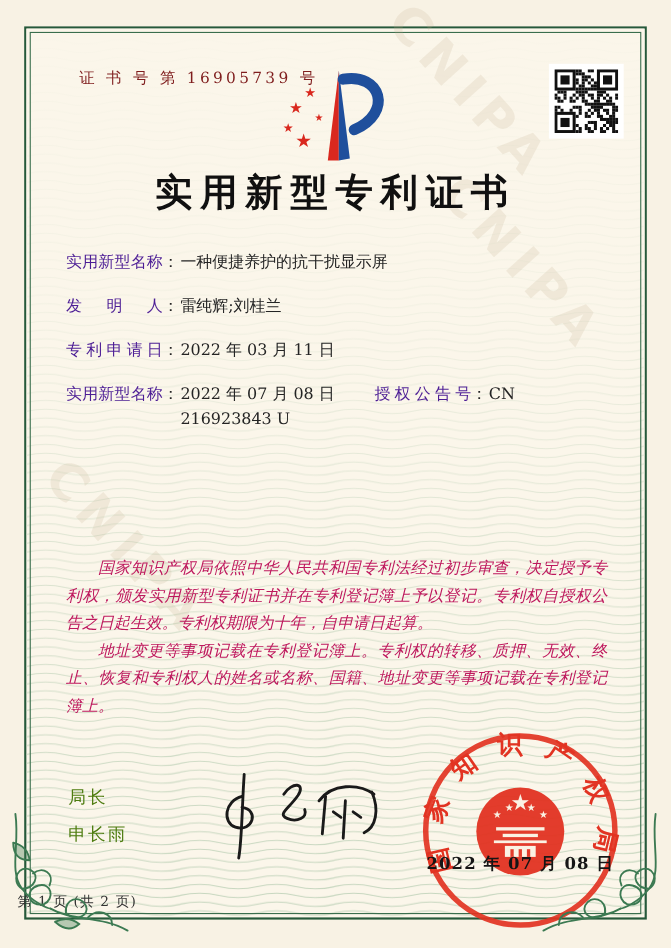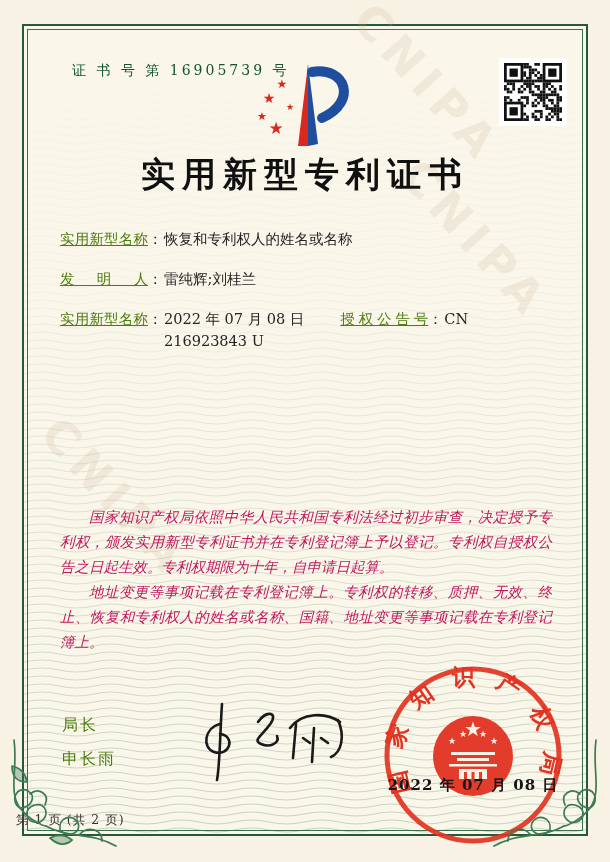--- a/index.html
+++ b/index.html
@@ -11,30 +11,30 @@
   .frame-inner{position:absolute;left:3px;top:3px;right:3px;bottom:3px;
          border:1px solid #3a6e4d;}
   .guilloche{position:absolute;left:0;top:0;width:100%;height:100%;}
   .guilloche-fade{position:absolute;left:0;top:0;width:100%;height:100%;
          background:linear-gradient(180deg,rgba(251,246,234,.97) 0%,rgba(251,246,234,.85) 30%,
                     rgba(251,246,234,.45) 60%,rgba(251,246,234,.05) 100%);}
   
   .wm{position:absolute;font-family:"DejaVu Sans",sans-serif;font-weight:bold;font-size:46px;
       letter-spacing:8px;color:rgba(193,172,138,.18);transform:rotate(48deg);white-space:nowrap;}
   
-  .cert-no{position:absolute;left:72px;top:62px;font-size:14px;letter-spacing:3px;color:#14532d;}
+  .cert-no{position:absolute;left:72px;top:62px;font-size:14px;letter-spacing:3px;color:#7f1d1d;}
   .logo{position:absolute;left:238px;top:58px;}
   .qr{position:absolute;left:499px;top:58px;width:68px;height:68px;background:#fff;padding:5px;box-sizing:border-box;}
   .title{position:absolute;left:0;top:152px;width:100%;text-align:center;
          font-size:34px;font-weight:bold;letter-spacing:7px;color:#101010;}
   
   .fields{position:absolute;left:60px;top:228px;width:492px;font-size:14.5px;line-height:22px;}
   .frow{margin-bottom:18px;padding-left:104px;text-indent:-104px;color:#242424;}
   .flabel{display:inline-block;width:88px;text-align:justify;text-align-last:justify;
-          text-indent:0;color:#4d7c0f;text-decoration:underline;}
+          text-indent:0;color:#4c1d95;}
   .fcolon{display:inline-block;width:16px;text-indent:0;}
   .fpair2{margin-left:36px;}
   
   .paras{position:absolute;left:60px;top:505px;width:492px;font-size:14.5px;line-height:25px;
          font-style:italic;color:#be185d;text-align:justify;}
   .paras p{margin:0;text-indent:2em;}
   
   .director{position:absolute;left:62px;top:708px;font-size:16px;color:#4d7c0f;line-height:34px;letter-spacing:2px;}
   .sig{position:absolute;left:190px;top:692px;}
   
@@ -249,24 +249,27 @@
         <rect x="16" y="20" width="1" height="1" fill="#111"></rect>
         <rect x="19" y="20" width="1" height="1" fill="#111"></rect>
         <rect x="20" y="20" width="1" height="1" fill="#111"></rect>
       </svg>
   </div>
 
   <div class="title">实用新型专利证书</div>
 
   <div class="fields">
     <div class="frow">
-      <span class="flabel">实用新型名称</span><span class="fcolon">：</span><span class="fvalue">恢复和专利权人的姓名或名称</span>
+      <span class="flabel">实用新型名称</span><span class="fcolon">：</span><span class="fvalue">一种便捷养护的抗干扰显示屏</span>
     </div>
     <div class="frow">
       <span class="flabel">发明人</span><span class="fcolon">：</span><span class="fvalue">雷纯辉;刘桂兰</span>
+    </div>
+    <div class="frow">
+      <span class="flabel">专利申请日</span><span class="fcolon">：</span><span class="fvalue">2022 年 03 月 11 日</span>
     </div>
     <div class="frow">
       <span class="flabel">实用新型名称</span><span class="fcolon">：</span><span class="fvalue">2022 年 07 月 08 日</span><span class="fpair2"><span class="flabel">授权公告号</span><span class="fcolon">：</span><span class="fvalue">CN 216923843 U</span></span>
     </div>
   </div>
 
   <div class="paras">
     <p>国家知识产权局依照中华人民共和国专利法经过初步审查，决定授予专利权，颁发实用新型专利证书并在专利登记簿上予以登记。专利权自授权公告之日起生效。专利权期限为十年，自申请日起算。</p>
     <p>地址变更等事项记载在专利登记簿上。专利权的转移、质押、无效、终止、恢复和专利权人的姓名或名称、国籍、地址变更等事项记载在专利登记簿上。</p>
   </div>

